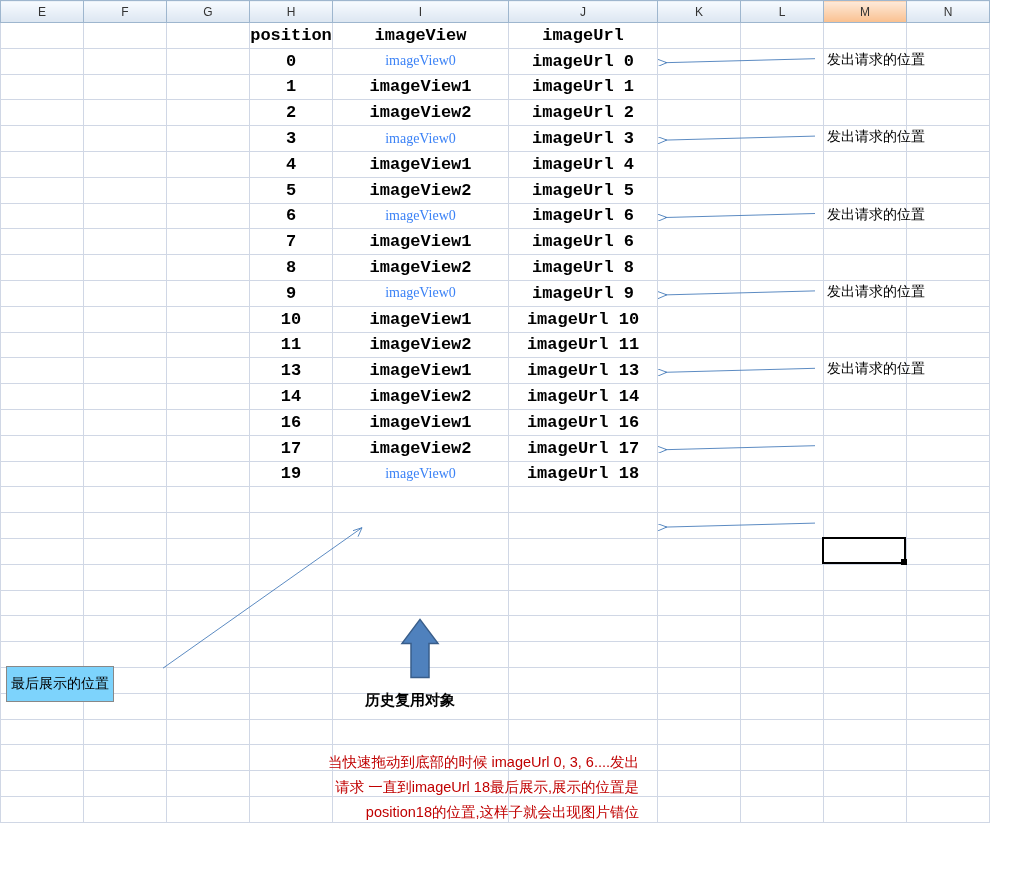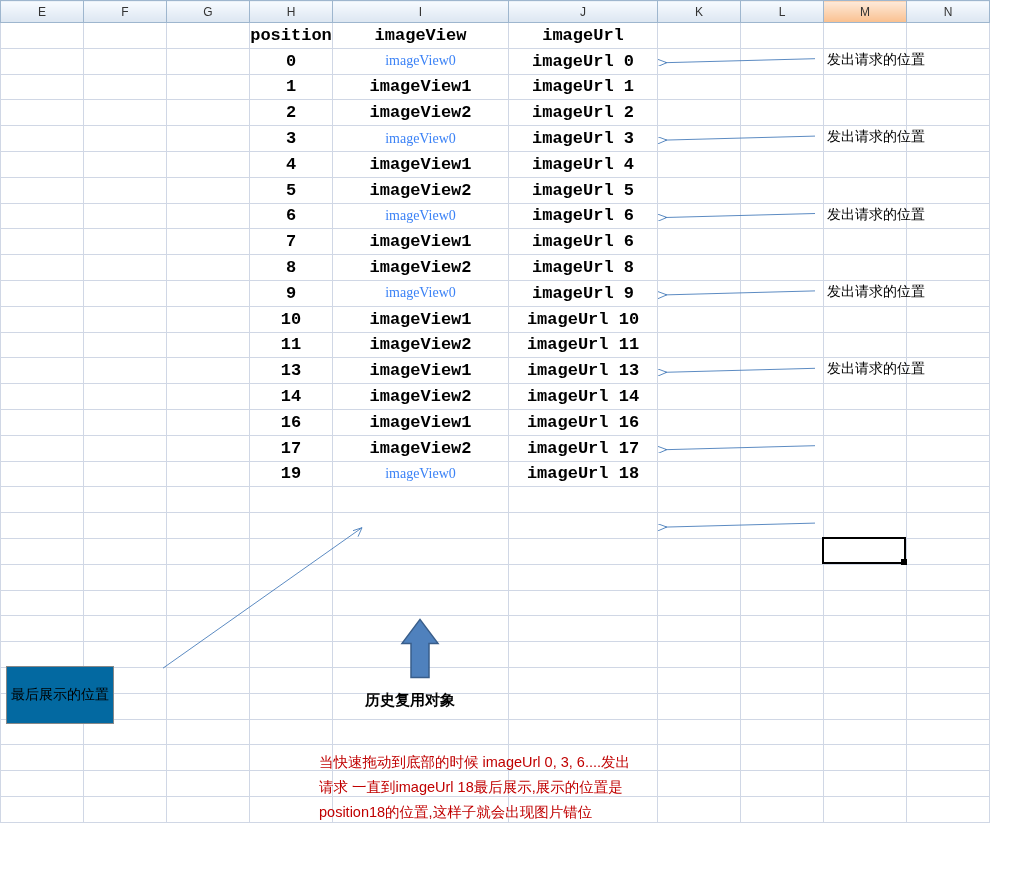--- a/index.html
+++ b/index.html
@@ -52,20 +52,21 @@
     font-size: 14px;
     color: #000;
     white-space: nowrap;
   }
   .red-para {
     color: #c00000;
     font-size: 14.5px;
     line-height: 1.7;
     width: 320px;
     white-space: normal;
+    text-align: right;
   }
   .sel-cell {
     position: absolute;
     border: 2px solid #000;
     background: transparent;
     pointer-events: none;
   }
   .sel-handle {
     position: absolute;
     width: 6px; height: 6px;
@@ -487,20 +488,20 @@
       L 429 677.4
       L 429 643.4
       L 438 643.4 Z" fill="#4f81bd" stroke="#385d8a" stroke-width="1.5"></path>
     </svg>
   <div id="float-layer">
       <div class="overlay annot-text" style="left: 827px; top: 50.8px;">发出请求的位置</div>
       <div class="overlay annot-text" style="left: 827px; top: 128.2px;">发出请求的位置</div>
       <div class="overlay annot-text" style="left: 827px; top: 205.6px;">发出请求的位置</div>
       <div class="overlay annot-text" style="left: 827px; top: 283px;">发出请求的位置</div>
       <div class="overlay annot-text" style="left: 827px; top: 360.4px;">发出请求的位置</div>
-      <div class="overlay annot-text" style="left: 6px; top: 666.16px; border: 1px solid rgb(136, 136, 136); background: #0369a1; padding: 19px 4px; pointer-events: none;">最后展示的位置</div>
+      <div class="overlay annot-text" style="left: 6px; top: 666.16px; border: 1px solid rgb(136, 136, 136); background: #7dd3fc; padding: 8px 4px; pointer-events: none;">最后展示的位置</div>
       <div class="overlay annot-text" style="left: 365px; top: 691.4px; font-weight: bold; font-size: 15px;">历史复用对象</div>
       <div class="overlay red-para" style="left: 319px; top: 750.4px;">当快速拖动到底部的时候 imageUrl 0, 3, 6....发出请求 一直到imageUrl 18最后展示,展示的位置是 position18的位置,这样子就会出现图片错位</div>
       <div class="sel-cell" style="left: 822px; top: 537px; width: 84px; height: 26.8px;">
         <div class="sel-handle"></div>
       </div>
     </div>
 </div>
 
 </body></html>

